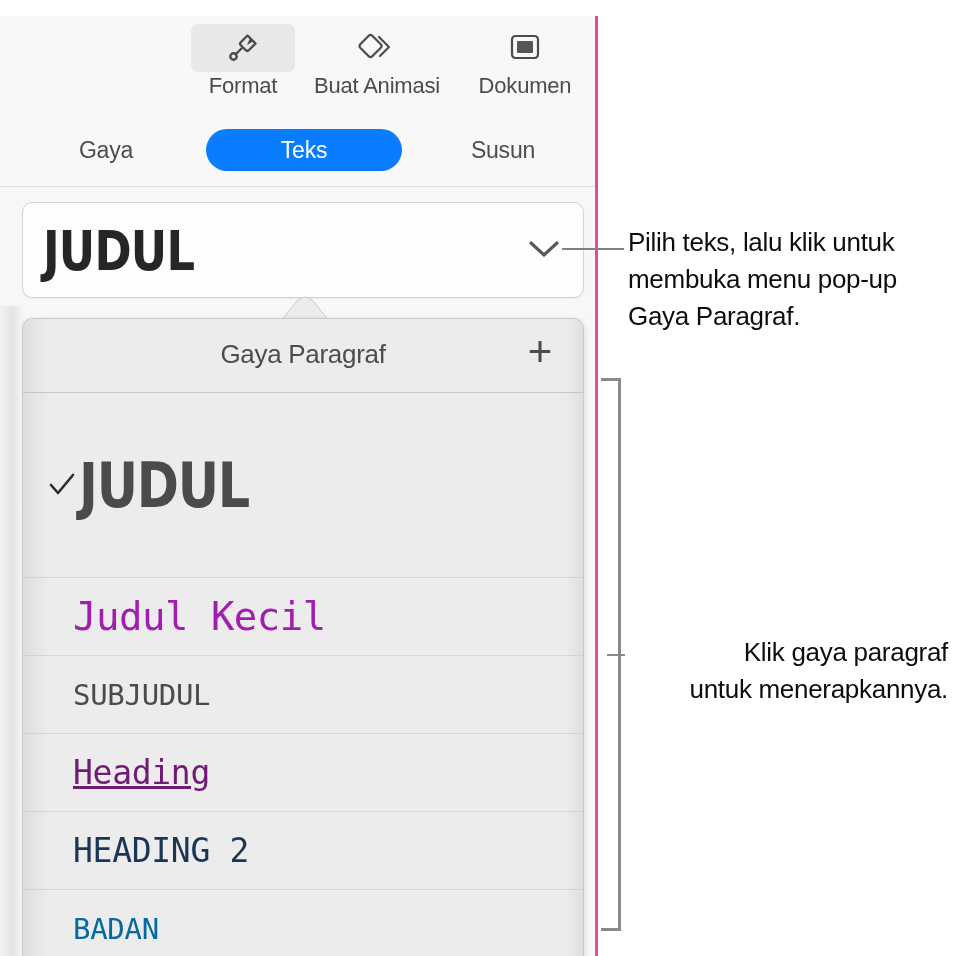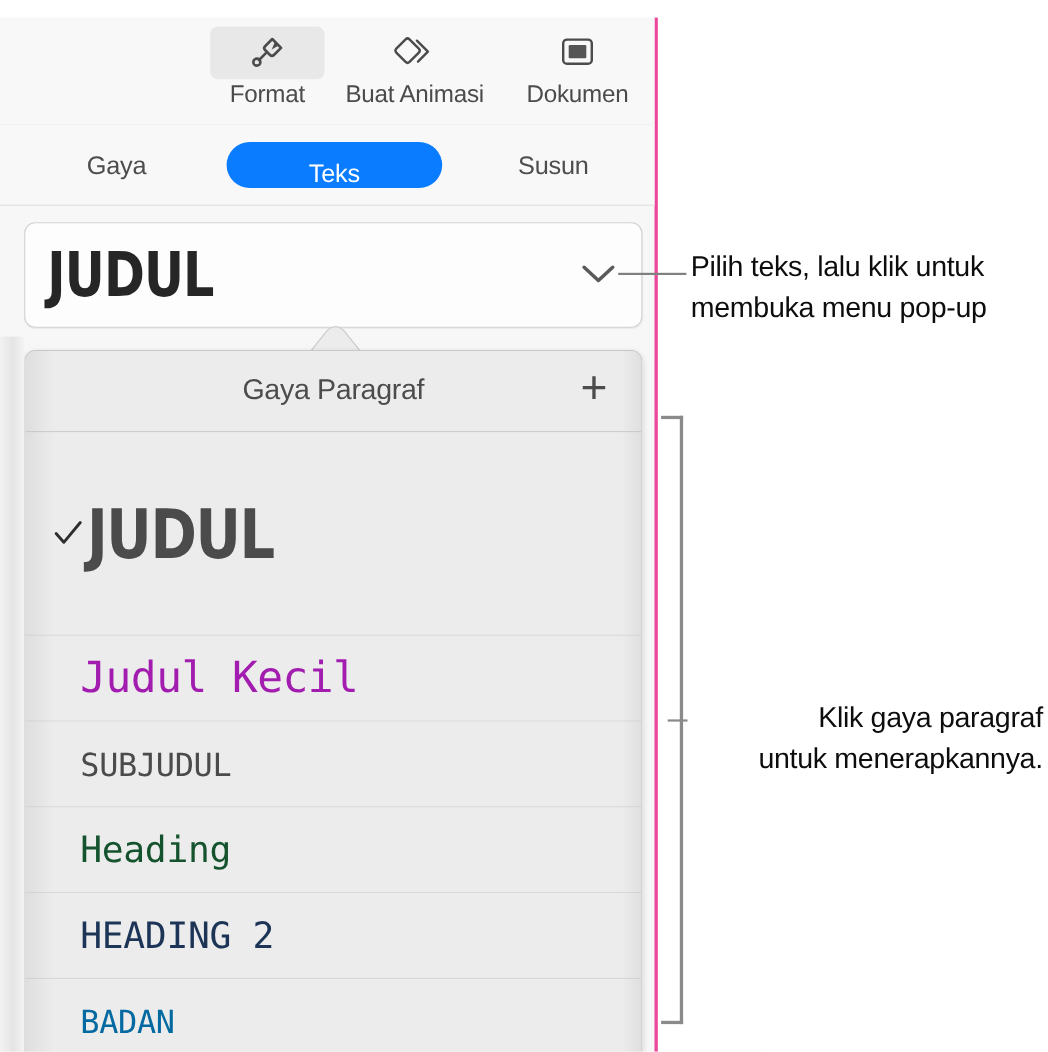--- a/index.html
+++ b/index.html
@@ -50,21 +50,21 @@
     background:#f8f8f8;border-bottom:1px solid #dedede;
   }
   .tab{
     position:absolute;top:16px;height:42px;
     display:flex;align-items:center;justify-content:center;
     font-size:23px;color:#4d4d4d;border-radius:21px;
     letter-spacing:-0.2px;
   }
   .tab.active{background:#0a7cff;color:#ffffff;}
   #tab-gaya{left:38px;width:136px;}
-  #tab-teks{left:206px;width:196px;align-items:flex-end;}
+  #tab-teks{left:206px;width:196px;}
   #tab-susun{left:428px;width:150px;}
 
   
   #style-button{
     position:absolute;left:22px;top:186px;width:562px;height:96px;
     background:#fdfdfd;
     border:1px solid #d2d2d2;
     border-radius:10px;
     box-sizing:border-box;
     box-shadow:0 1px 1px rgba(0,0,0,.05);
@@ -154,21 +154,21 @@
 
   #row-subjudul{height:78px;}
   #row-subjudul .txt{
     font-family:"DejaVu Sans Mono", monospace;
     font-size:29px;color:#4b4b4b;letter-spacing:-0.3px;
   }
 
   #row-heading{height:78px;}
   #row-heading .txt{
     font-family:"DejaVu Sans Mono", monospace;
-    font-size:33px;color:#14532d;letter-spacing:-0.3px;
+    font-size:33px;color:#701a75;letter-spacing:-0.3px;text-decoration:underline;
   }
 
   #row-heading2{height:78px;}
   #row-heading2 .txt{
     font-family:"DejaVu Sans Mono", monospace;
     font-size:33px;color:#1c3557;letter-spacing:-0.3px;
   }
 
   #row-badan{height:78px;}
   #row-badan .txt{
@@ -340,20 +340,21 @@
     <div id="popup-right-shade"></div>
   </div>
 
   <div id="page-left-shade"></div>
 </div>
 
 <div id="callout-1-line"></div>
 <div id="callout-1-text">
   <span class="cline">Pilih teks, lalu klik untuk</span>
   <span class="cline">membuka menu pop-up</span>
+  <span class="cline">Gaya Paragraf.</span>
 </div>
 
 <div id="callout-2-bracket"></div>
 <div id="callout-2-tick"></div>
 <div id="callout-2-text">
   <span class="cline">Klik gaya paragraf</span>
   <span class="cline">untuk menerapkannya.</span>
 </div>
 
 </body></html>

